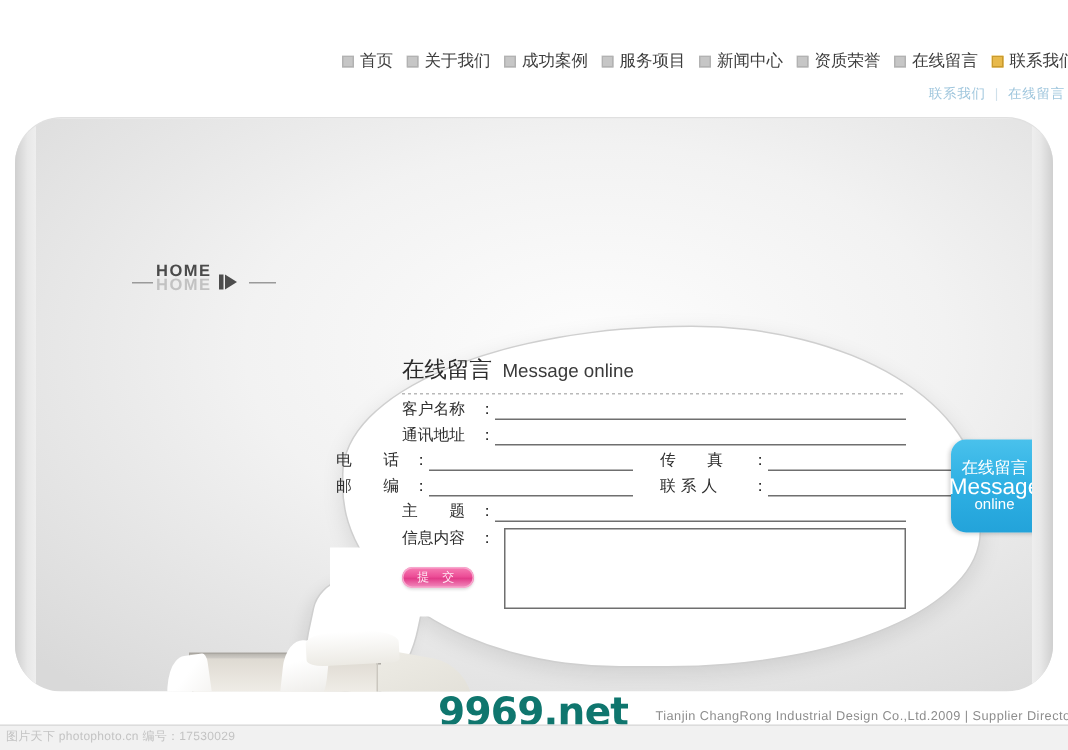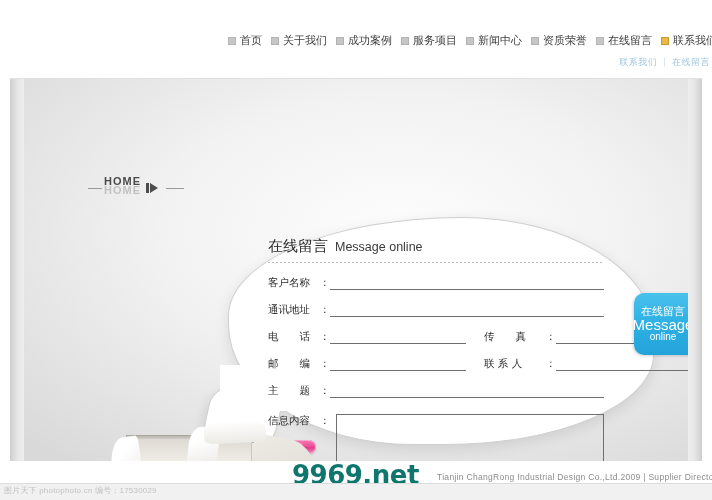--- a/index.html
+++ b/index.html
@@ -60,20 +60,21 @@
   }
   .subnav .sep{color:#cfe0ea;margin:0 3px;}
 
   
   .stage{
     position:absolute;left:10px;top:78px;width:692px;height:382px;
     background:
       radial-gradient(ellipse 520px 300px at 56% 40%, #fdfdfd 0%, #f2f2f2 45%, #e3e3e3 78%, #d9d9d9 100%);
     border-top:1px solid #e0e0e0;
     overflow:hidden;
+    border-radius:31px;
   }
   .stage:before{
     content:"";position:absolute;left:0;top:0;width:14px;height:100%;
     background:linear-gradient(to right,#cfcfcf,#e8e8e8 60%,#eeeeee);
   }
   .stage:after{
     content:"";position:absolute;right:0;top:0;width:14px;height:100%;
     background:linear-gradient(to left,#cfcfcf,#e8e8e8 60%,#eeeeee);
   }
 
@@ -114,35 +115,35 @@
 
   
   .form{position:absolute;left:258px;top:158px;width:336px;}
   .form-title{display:flex;align-items:baseline;gap:7px;}
   .ft-cn{font-size:15px;color:#2b2b2b;font-family:"DejaVu Sans",sans-serif;}
   .ft-en{font-size:12.5px;color:#3a3a3a;}
   .dotline{
     margin-top:6px;height:1px;width:336px;
     background-image:repeating-linear-gradient(to right,#b9b9b9 0 2px,transparent 2px 4px);
   }
-  .row{display:flex;align-items:flex-end;margin-top:10px;height:17px;}
+  .row{display:flex;align-items:flex-end;height:17px;justify-content:center;}
   .lbl{font-size:10.5px;color:#2e2e2e;font-family:"DejaVu Sans",sans-serif;width:62px;flex:0 0 62px;
        display:flex;justify-content:space-between;letter-spacing:0;}
   .lbl .colon{margin-left:1px;}
   .inp{
     flex:1;height:14px;border:none;background:transparent;outline:none;
     border-bottom:1.4px solid #6f6f6f;
     font-size:10px;color:#333;padding:0 2px 1px 2px;
     font-family:"Liberation Sans",sans-serif;
   }
   .inp.short{flex:0 0 110px;}
   .spacer{width:18px;flex:0 0 18px;}
   .lbl.two{width:72px;flex:0 0 72px;}
 
-  .msgrow{display:flex;margin-top:16px;}
+  .msgrow{display:flex;margin-top:4px;}
   .msgleft{width:62px;flex:0 0 62px;}
   .msglbl{font-size:10.5px;color:#2e2e2e;font-family:"DejaVu Sans",sans-serif;display:flex;justify-content:space-between;}
   .submit{
     margin-top:12px;width:48px;height:14px;border:none;cursor:pointer;
     border-radius:8px;
     background:linear-gradient(to bottom,#f77fb4 0%,#ec4e97 45%,#e23c89 55%,#f392c2 100%);
     box-shadow:inset 0 0 0 1px #f7a7cd, 0 1px 2px rgba(0,0,0,.15);
     color:#ffe9f3;font-size:8px;letter-spacing:3px;text-align:center;
     font-family:"DejaVu Sans",sans-serif;padding:0;line-height:14px;
   }

